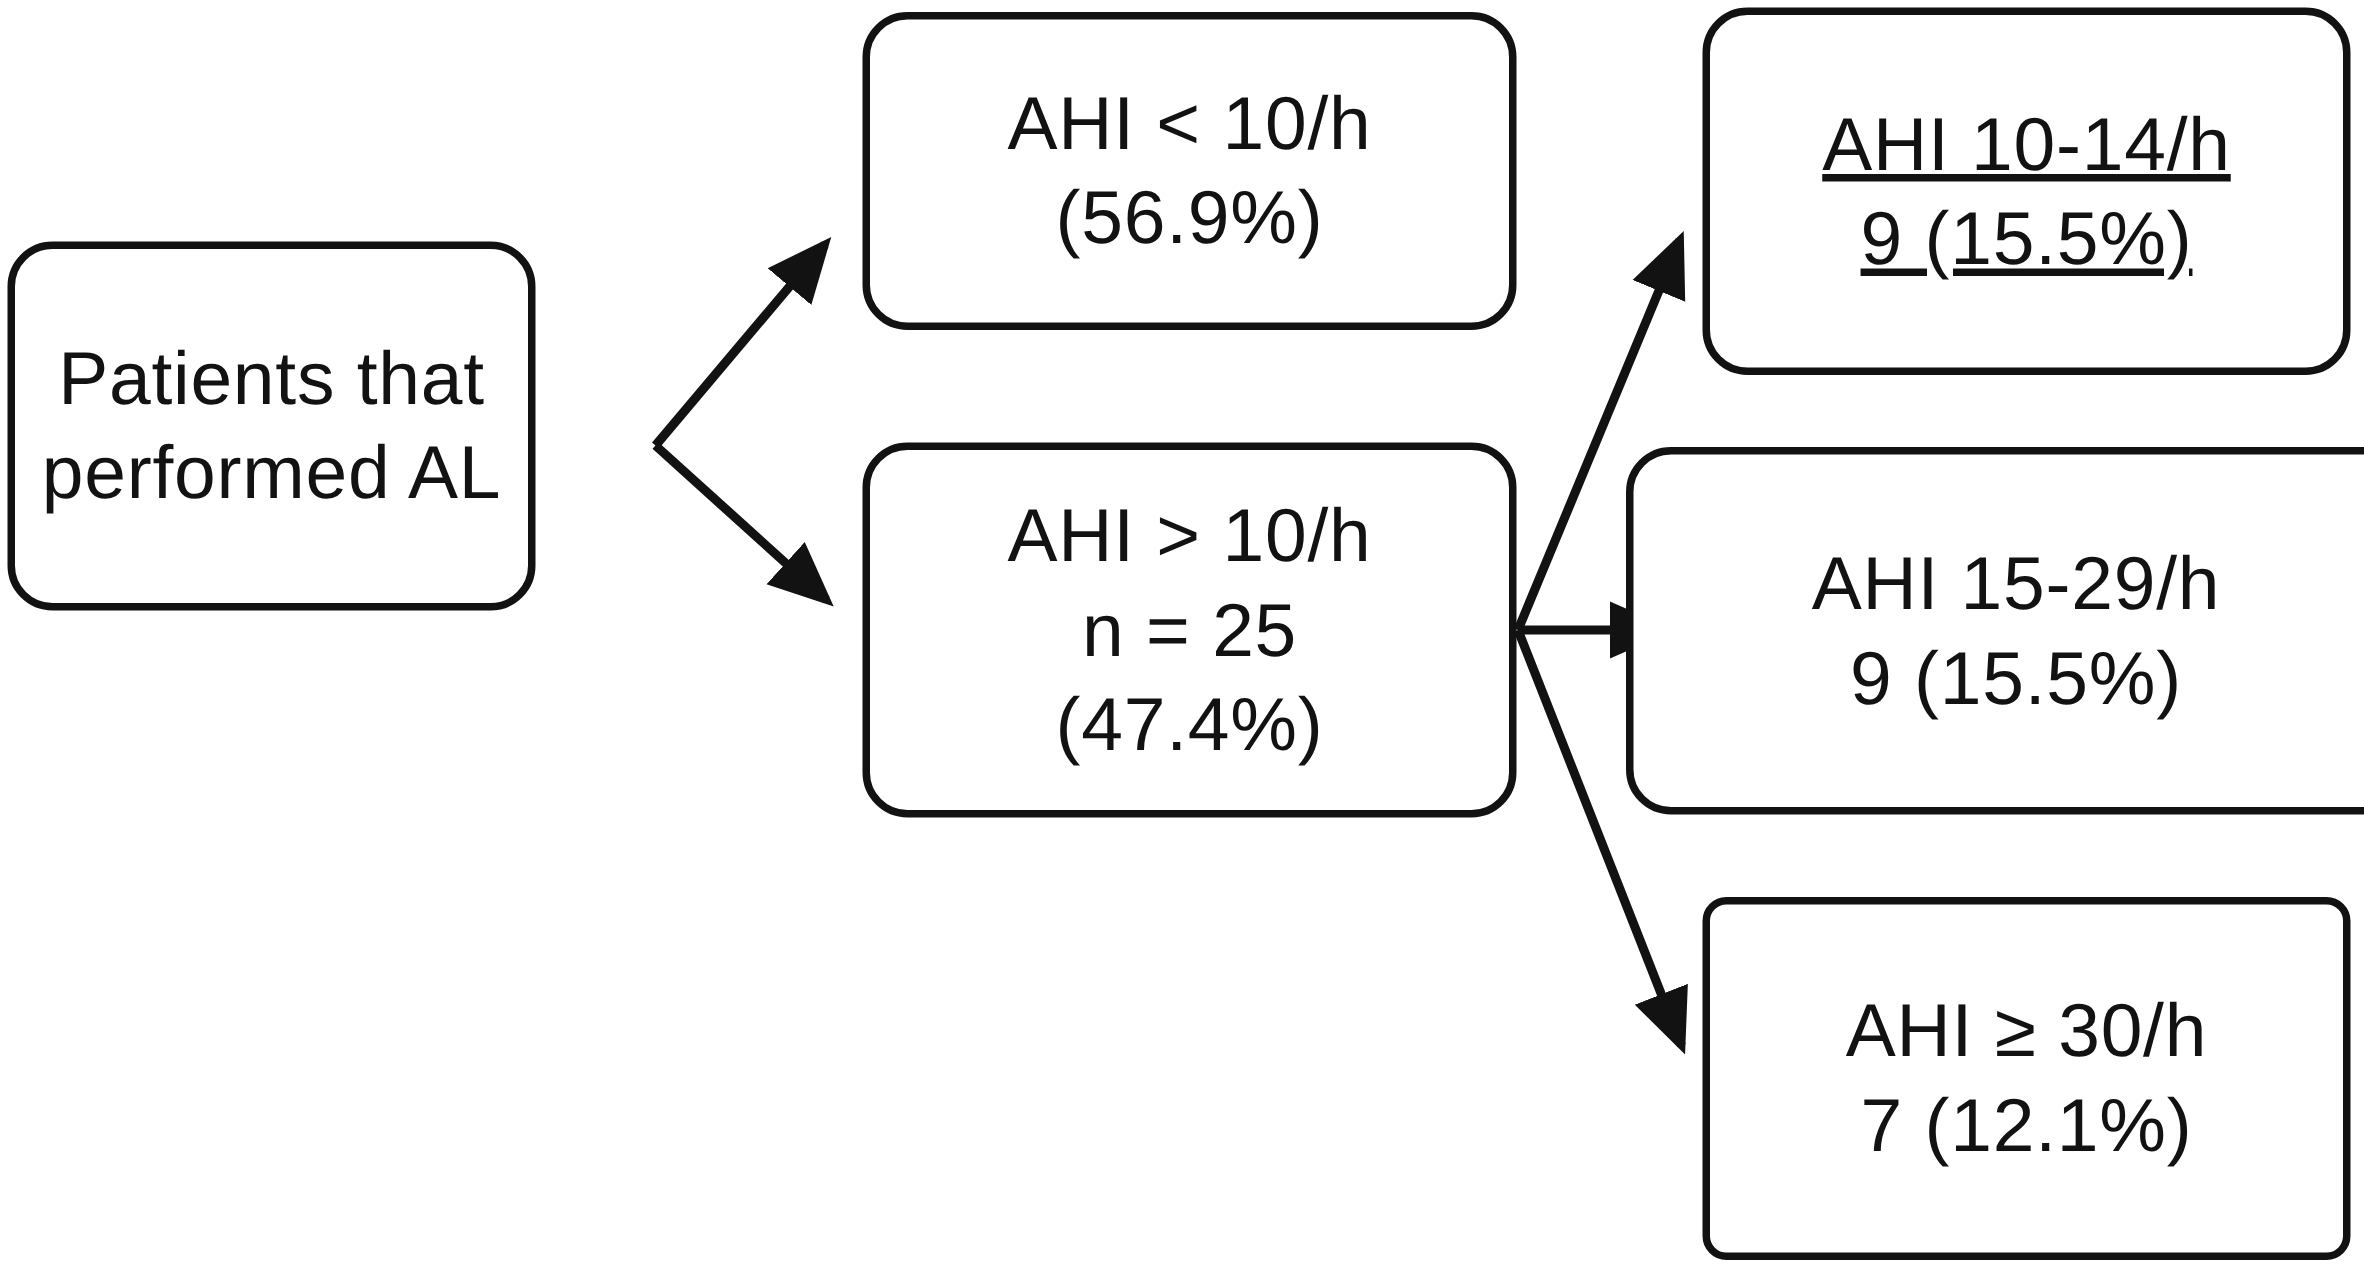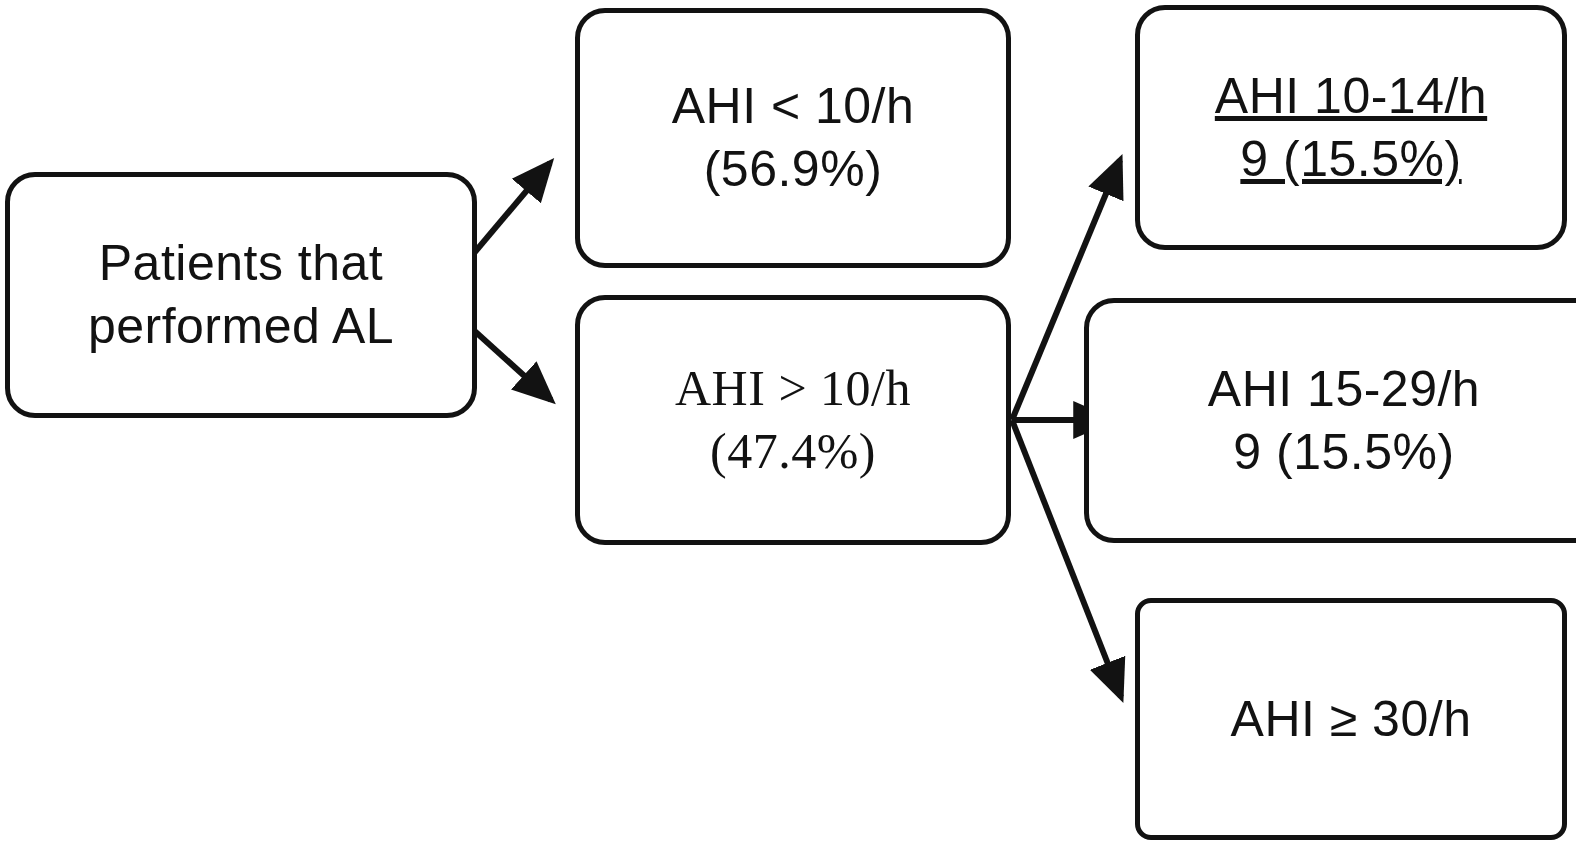--- a/index.html
+++ b/index.html
@@ -36,23 +36,23 @@
     color: #121212;
     font-size: 50px;
     line-height: 63px;
     letter-spacing: 0.5px;
   }
   .node span {
     display: block;
     white-space: nowrap;
   }
   
-  #node-root      { left: 5px;    top: 172px; width: 472px; height: 246px; }
-  #node-ahi-lt10  { left: 575px;  top: 8px;   width: 436px; height: 260px; }
-  #node-ahi-gt10  { left: 575px;  top: 295px; width: 436px; height: 250px; font-family: Liberation Serif, serif; }
+  #node-root      { left: 5px;    top: 161px; width: 352px; height: 246px; }
+  #node-ahi-lt10  { left: 575px;  top: 8px;   width: 436px; height: 212px; }
+  #node-ahi-gt10  { left: 575px;  top: 295px; width: 436px; height: 250px; }
   #node-ahi-10-14 { left: 1135px; top: 5px;   width: 432px; height: 245px; text-decoration: underline; }
   #node-ahi-15-29 { left: 1084px; top: 298px; width: 520px; height: 245px; }
   #node-ahi-ge30  { left: 1135px; top: 598px; width: 432px; height: 242px; border-radius: 16px; }
 </style>
 </head>
 <body>
 
 <div class="canvas">
 
   <svg class="edge-layer" viewBox="0 0 1576 847" xmlns="http://www.w3.org/2000/svg" aria-hidden="true">
@@ -75,30 +75,32 @@
     <span>performed AL</span>
   </div>
 
   <div class="node" id="node-ahi-lt10">
     <span>AHI &lt; 10/h</span>
     <span>(56.9%)</span>
   </div>
 
   <div class="node" id="node-ahi-gt10">
     <span>AHI &gt; 10/h</span>
+    <span>n = 25</span>
     <span>(47.4%)</span>
   </div>
 
   <div class="node" id="node-ahi-10-14">
     <span>AHI 10-14/h</span>
     <span>9 (15.5%)</span>
   </div>
 
   <div class="node" id="node-ahi-15-29">
     <span>AHI 15-29/h</span>
     <span>9 (15.5%)</span>
   </div>
 
   <div class="node" id="node-ahi-ge30">
     <span>AHI ≥ 30/h</span>
+    <span>7 (12.1%)</span>
   </div>
 
 </div>
 
 </body></html>

